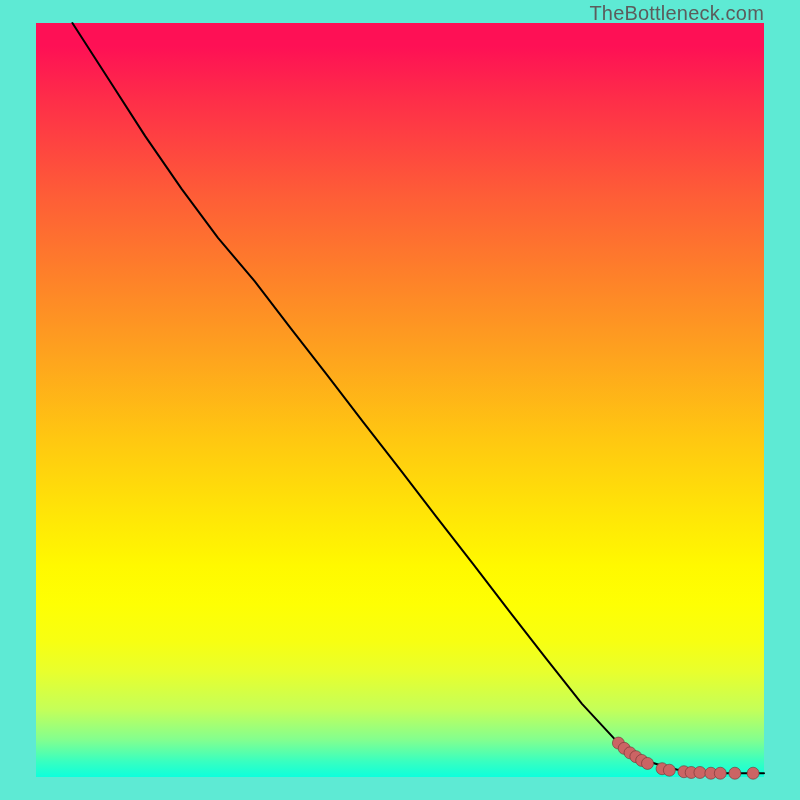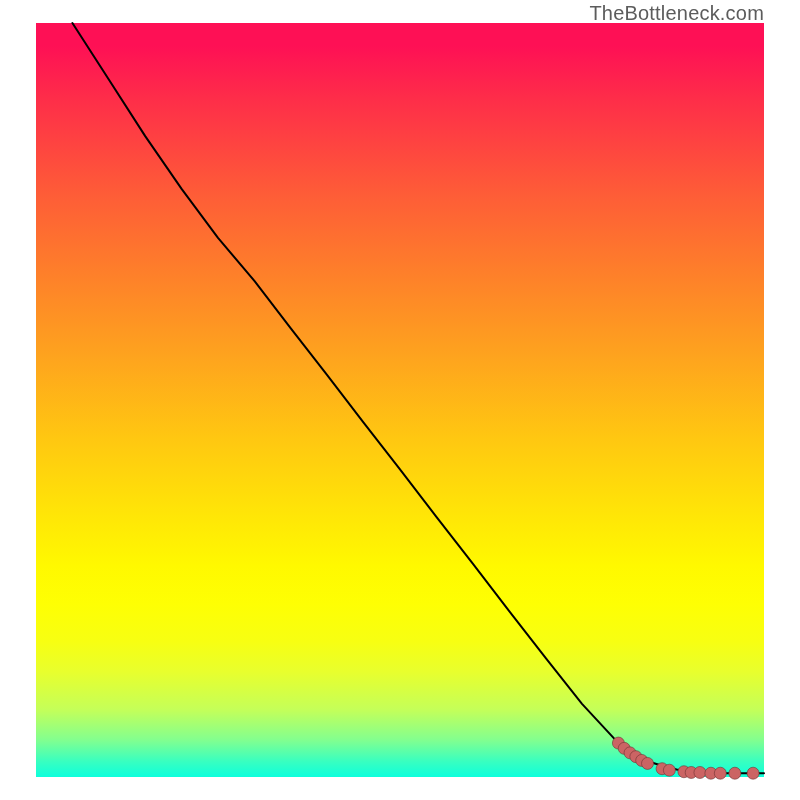--- a/index.html
+++ b/index.html
@@ -7,21 +7,21 @@
     width: 800px;
     height: 800px;
     background: #000;
     overflow: hidden;
     font-family: Arial, Helvetica, sans-serif;
   }
   .stage {
     position: relative;
     width: 800px;
     height: 800px;
-    background: #ffffff;
+    background: #5eead4;
   }
   .plot-area {
     position: absolute;
     top: 23px;
     left: 36px;
     width: 728px;
     height: 754px;
     
     background: linear-gradient(
       to bottom,

